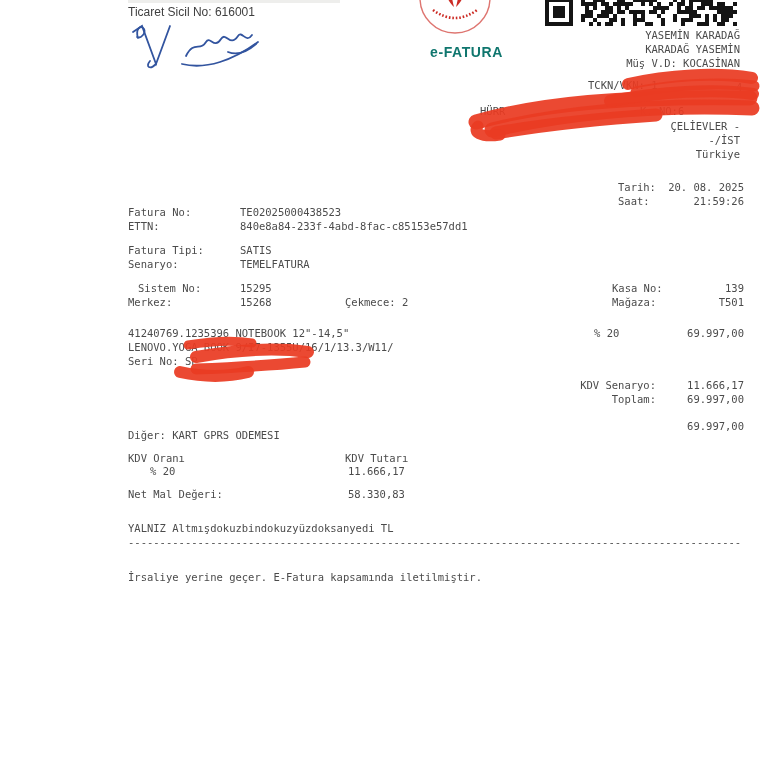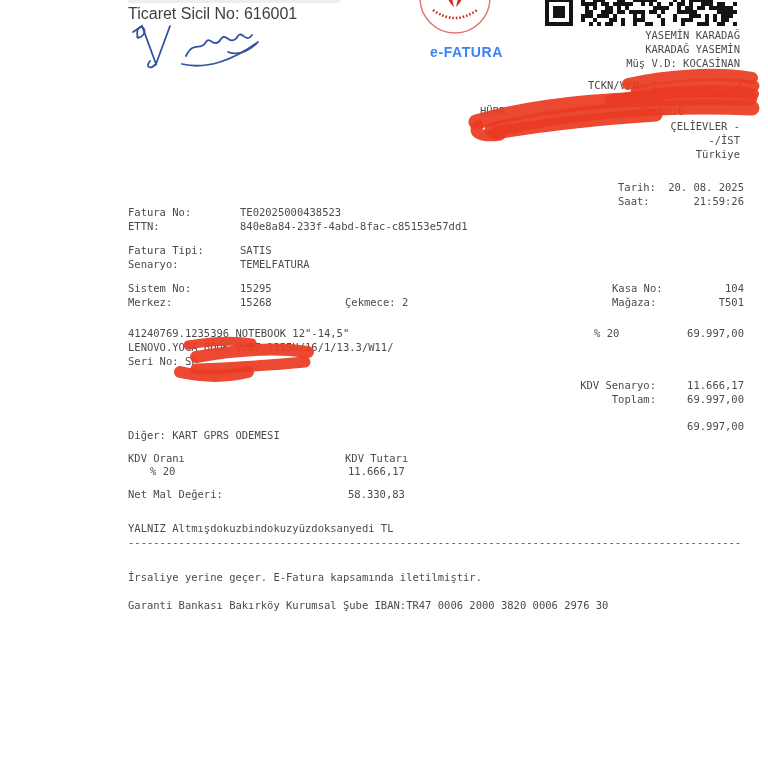--- a/index.html
+++ b/index.html
@@ -18,22 +18,22 @@
   .totrow .val{width:88px;text-align:right;}
   .sep{overflow:hidden;letter-spacing:0;}
   .top-smear{position:absolute;left:128px;top:0;width:212px;height:3px;background:#eeeeec;}
   
   .qr{position:absolute;left:545px;top:0;width:194px;height:27px;overflow:hidden;}
   .qr .finder{position:absolute;left:0;top:-2px;width:20px;height:20px;border:4px solid #141414;background:#fff;}
   .qr .finder i{position:absolute;left:4px;top:4px;width:12px;height:12px;background:#141414;}
   .qr .mods i{position:absolute;width:4px;height:4px;background:#141414;}
   
   .logo{position:absolute;left:417px;top:-40px;width:76px;height:76px;}
-  .efatura{left:430px;top:44px;font-size:14px;font-weight:bold;letter-spacing:.6px;color:#3b82f6;}
-  .ticaret{left:128px;top:5px;font-size:16px;}
+  .efatura{left:430px;top:44px;font-size:14px;font-weight:bold;letter-spacing:.6px;color:#0f766e;}
+  .ticaret{left:128px;top:5px;font-size:12px;}
   .overlay{position:absolute;left:0;top:0;width:768px;height:768px;pointer-events:none;}
   .sig{position:absolute;left:128px;top:22px;width:150px;height:50px;}
 </style>
 </head>
 <body>
 
 <div class="page">
 
   <div class="top-smear"></div>
 
@@ -230,28 +230,28 @@
 
   <div class="mono" style="left:128px;top:205px;">Fatura No:</div>
   <div class="mono" style="left:240px;top:205px;">TE02025000438523</div>
   <div class="mono" style="left:128px;top:219px;">ETTN:</div>
   <div class="mono" style="left:240px;top:219px;">840e8a84-233f-4abd-8fac-c85153e57dd1</div>
   <div class="mono" style="left:128px;top:243px;">Fatura Tipi:</div>
   <div class="mono" style="left:240px;top:243px;">SATIS</div>
   <div class="mono" style="left:128px;top:257px;">Senaryo:</div>
   <div class="mono" style="left:240px;top:257px;">TEMELFATURA</div>
 
-  <div class="mono" style="left:128px;top:281px;">Sistem No:</div>
+  <div class="mono" style="left:138px;top:281px;">Sistem No:</div>
   <div class="mono" style="left:240px;top:281px;">15295</div>
   <div class="mono" style="left:128px;top:295px;">Merkez:</div>
   <div class="mono" style="left:240px;top:295px;">15268</div>
   <div class="mono" style="left:345px;top:295px;">Çekmece: 2</div>
   <div class="row" style="left:612px;right:24px;top:281px;">
     <span>Kasa No:</span>
-    <span>104</span>
+    <span>139</span>
   </div>
   <div class="row" style="left:612px;right:24px;top:295px;">
     <span>Mağaza:</span>
     <span>T501</span>
   </div>
 
   <div class="mono" style="left:128px;top:326px;">41240769.1235396 NOTEBOOK 12"-14,5"</div>
   <div class="mono" style="left:594px;top:326px;">% 20</div>
   <div class="mono r" style="right:24px;top:326px;">69.997,00</div>
   <div class="mono" style="left:128px;top:340px;">LENOVO.YOGA BOOK 9/I7-1355U/16/1/13.3/W11/</div>
@@ -276,21 +276,20 @@
   <div class="mono" style="left:150px;top:464px;">% 20</div>
   <div class="mono" style="left:348px;top:464px;">11.666,17</div>
 
   <div class="mono" style="left:128px;top:487px;">Net Mal Değeri:</div>
   <div class="mono" style="left:348px;top:487px;">58.330,83</div>
 
   <div class="mono" style="left:128px;top:521px;">YALNIZ Altmışdokuzbindokuzyüzdoksanyedi TL</div>
   <div class="mono sep" style="left:128px;top:535px;width:614px;">----------------------------------------------------------------------------------------------------</div>
 
   <div class="mono" style="left:128px;top:570px;">İrsaliye yerine geçer. E-Fatura kapsamında iletilmiştir.</div>
-  <div class="mono" style="left:128px;top:598px;">Garanti Bankası Bakırköy Kurumsal Şube IBAN:TR47 0006 2000 3820 0006 2976 30</div>
 
   <svg class="overlay" viewBox="0 0 768 768">
     <g fill="none" style="stroke:var(--red,#ea3b22)" stroke-linecap="round" stroke-opacity="0.93">
       <path d="M628 84 C668 75 715 72 752 78" stroke-width="12"></path>
       <path d="M636 92 C676 84 722 82 754 86" stroke-width="11"></path>
     </g>
     <g fill="none" style="stroke:var(--red,#ea3b22)" stroke-linecap="round" stroke-opacity="0.93">
       <path d="M476 122 C540 104 620 96 750 98" stroke-width="15"></path>
       <path d="M752 108 C650 104 560 114 492 130" stroke-width="15"></path>
       <path d="M496 133 C560 122 610 118 656 115" stroke-width="13"></path>

